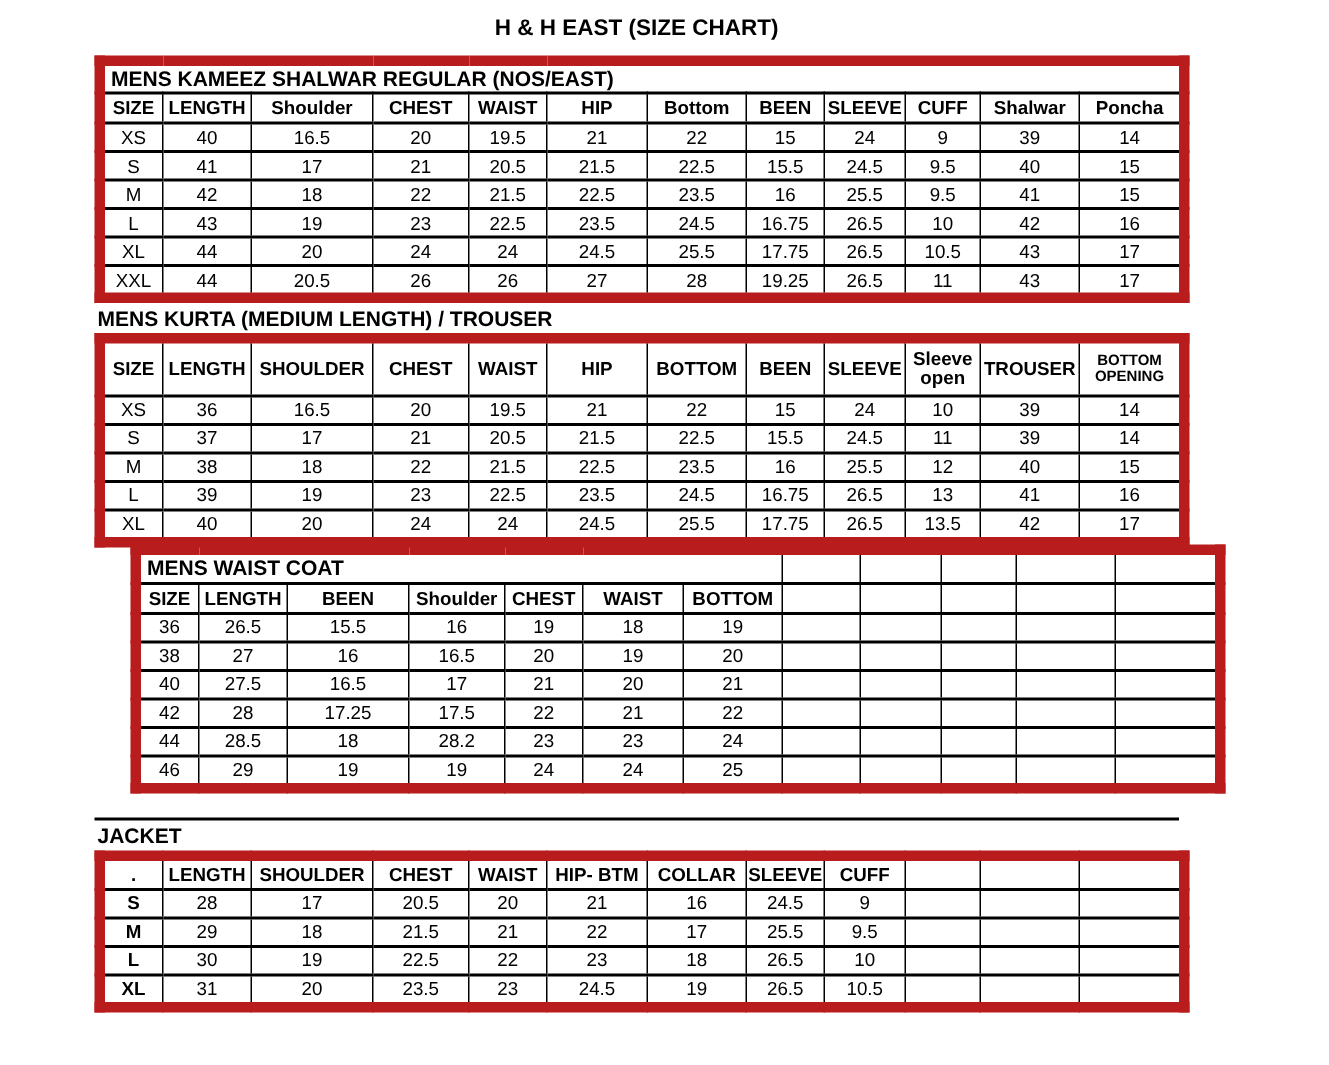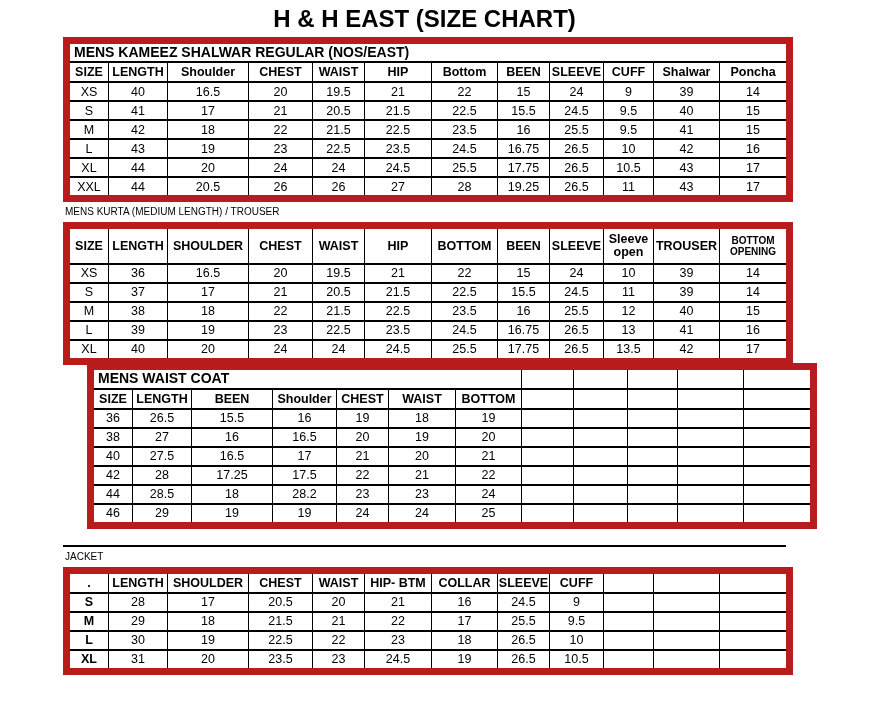--- a/index.html
+++ b/index.html
@@ -15,21 +15,21 @@
     height: 710px;
     background: #ffffff;
     overflow: hidden;
   }
   .content {
     margin-left: 63px;
     width: 723px;
   }
   .page-title {
     text-align: center;
-    font-size: 24px;
+    font-size: 15px;
     font-weight: 700;
     padding: 7px 0 6px 0;
     line-height: 24px;
   }
   table.grid {
     border-collapse: collapse;
     table-layout: fixed;
     width: 723px;
     border: 7px solid #b91c1c;
   }
@@ -62,22 +62,22 @@
     line-height: 17px;
     padding-left: 4px;
     white-space: nowrap;
   }
   .t-wef {
     position: absolute;
     left: 398px;
     top: 16px;
   }
   .section-heading {
-    font-weight: 400;
-    font-size: 10px;
+    font-weight: 700;
+    font-size: 14px;
     line-height: 20px;
     padding-left: 2px;
   }
   #table-kurta thead tr.head-row { height: 38px; }
   #table-kurta thead tr.head-row th:nth-child(12) { font-size: 10px; line-height: 11px; }
   #table-kurta thead tr.head-row th:nth-child(10) { line-height: 13px; }
   #table-waistcoat { margin-top: -2px; margin-left: 24px; }
   #table-jacket td:first-child { font-weight: 700; }
   .rule {
     border-top: 2px solid #000;

